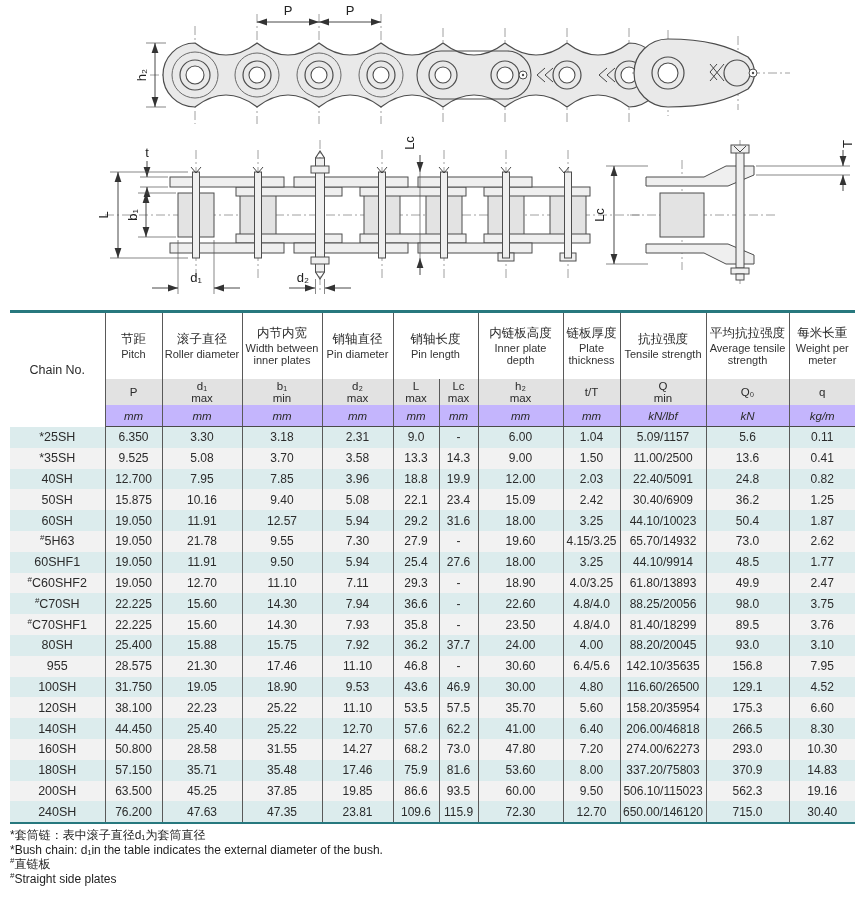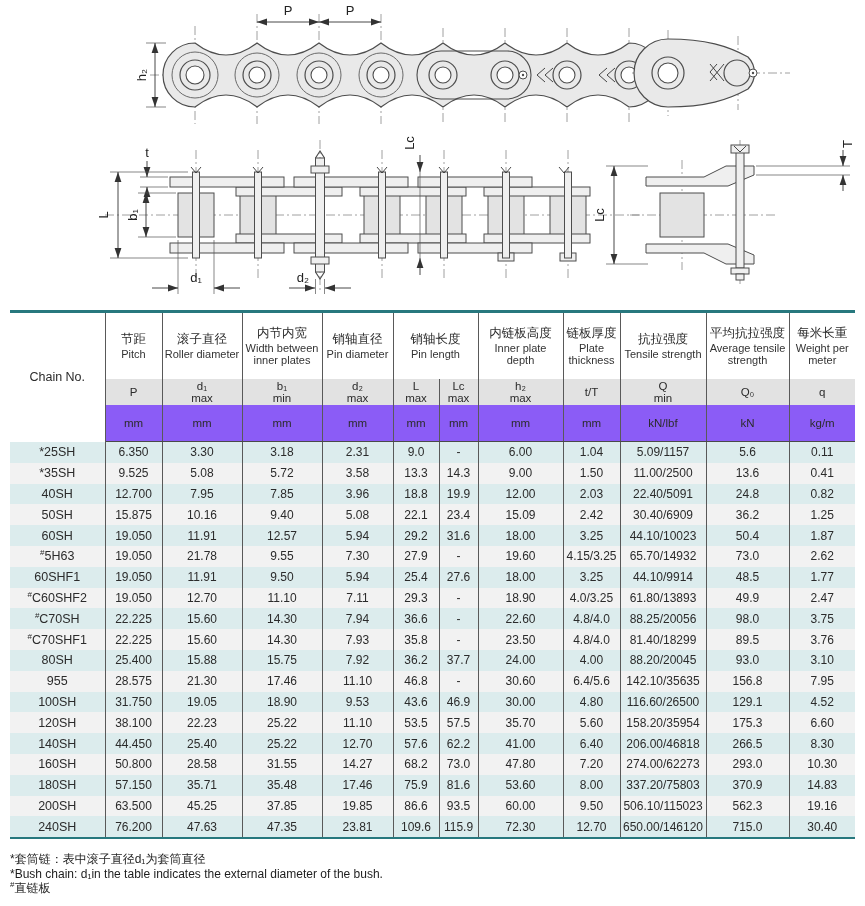--- a/index.html
+++ b/index.html
@@ -15,26 +15,26 @@
   .ext{stroke:#555;stroke-width:.7;fill:none;}
   .lbl{font-size:13px;fill:#222;}
   table.spec{border-collapse:collapse;margin:4px 10px 0 10px;width:845px;table-layout:fixed;
     border-top:3px solid #27787e;border-bottom:2px solid #27787e;font-size:12px;}
   table.spec th,table.spec td{border-right:1px solid #595959;padding:0 1px;text-align:center;vertical-align:middle;font-weight:normal;}
   table.spec th:last-child,table.spec td:last-child{border-right:none;}
   tr.mainhead th{height:66px;background:#fff;text-align:center;}
   .zh{font-size:12.5px;display:block;line-height:1.25;}
   .en{font-size:11px;display:block;line-height:1.1;color:#333;}
   tr.symrow th{height:26px;background:#e2e2e2;font-size:11.5px;line-height:1.05;white-space:pre-line;}
-  tr.unitrow th{height:36px;background:#8b5cf6;font-size:11.5px;border-bottom:1.5px solid #4a4a4a;}
+  tr.unitrow th{height:21px;background:#c4b5fd;font-size:11.5px;border-bottom:1.5px solid #4a4a4a;font-style:italic;}
   tbody td{height:20.8px;}
   tbody tr.blue{background:#dceced;padding-left:48px;}
   tbody tr.lite{background:#f2f2f2;}
   sup{font-size:8px;line-height:0;}
-  .footnotes{margin:13px 0 0 10px;font-size:12px;line-height:1.22;color:#1d1d1d;}
+  .footnotes{margin:4px 0 0 10px;font-size:12px;line-height:1.22;color:#1d1d1d;}
   .chainno{font-size:12.5px;}
 </style>
 </head>
 <body>
 
 <div class="page">
 
   <div class="diagram">
     <svg width="865" height="306" viewBox="0 0 865 306">
       <defs>
@@ -312,21 +312,21 @@
           <td>6.00</td>
           <td>1.04</td>
           <td>5.09/1157</td>
           <td>5.6</td>
           <td>0.11</td>
         </tr>
         <tr class="lite">
           <td class="chainno">*35SH</td>
           <td>9.525</td>
           <td>5.08</td>
-          <td>5.72</td>
+          <td>3.70</td>
           <td>3.58</td>
           <td>13.3</td>
           <td>14.3</td>
           <td>9.00</td>
           <td>1.50</td>
           <td>11.00/2500</td>
           <td>13.6</td>
           <td>0.41</td>
         </tr>
         <tr class="blue">
@@ -567,15 +567,16 @@
           <td>715.0</td>
           <td>30.40</td>
         </tr>
       </tbody>
   </table>
 
   <div class="footnotes">
       <div>*套筒链：表中滚子直径d₁为套筒直径</div>
       <div>*Bush chain: d₁in the table indicates the external diameter of the bush.</div>
       <div><sup>#</sup>直链板</div>
+      <div><sup>#</sup>Straight side plates</div>
     </div>
 
 </div>
 
 </body></html>

